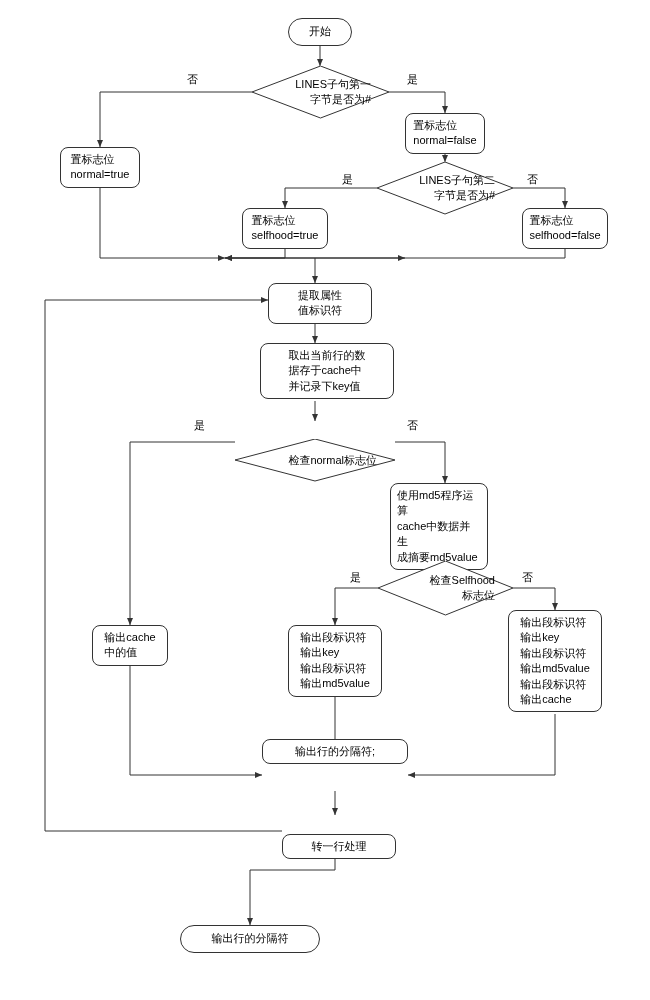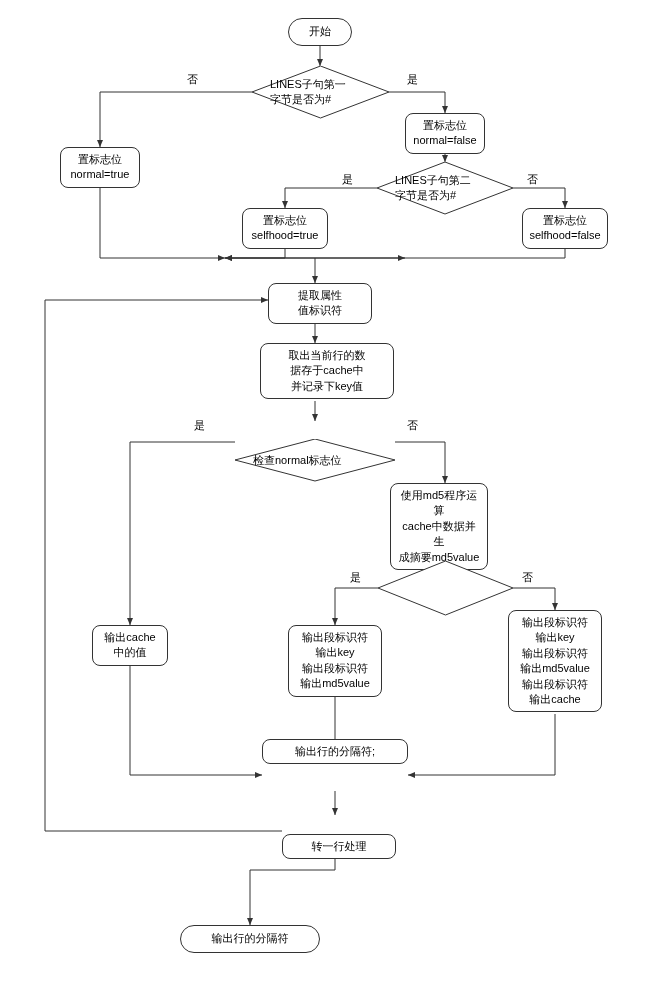--- a/index.html
+++ b/index.html
@@ -1,22 +1,22 @@
 <!DOCTYPE html>
 <html><head>
 <meta charset="utf-8">
 <style>
 body{margin:0;padding:10px;font-family:"Microsoft YaHei",sans-serif;font-size:11px;background:#fff;width:650px;height:1000px;box-sizing:border-box;position:relative}
 svg{position:absolute;top:0;left:0;width:650px;height:1000px;pointer-events:none}
-.node{position:absolute;background:#fff;border:1px solid #333;text-align:center;display:flex;align-items:center;justify-content:center;padding:4px 6px;line-height:1.4;box-sizing:border-box}
+.node{position:absolute;background:#fff;border:1px solid #333;text-align:left;display:flex;align-items:center;justify-content:center;padding:4px 6px;line-height:1.4;box-sizing:border-box}
 .process{border-radius:8px}
 .terminator{border-radius:18px;height:28px}
 .decision{border:none;background:none}
 .decision svg{position:static;pointer-events:none}
-.decision-text{position:absolute;width:100%;text-align:left;top:50%;transform:translateY(-50%);padding:0 18px;box-sizing:border-box}
+.decision-text{position:absolute;width:100%;text-align:right;top:50%;transform:translateY(-50%);padding:0 18px;box-sizing:border-box}
 .edge-label{position:absolute;font-size:11px;background:#fff;padding:0 2px}
 </style>
 </head>
 <body>
 
 <svg>
 <defs>
 <marker id="ah" markerWidth="8" markerHeight="8" refX="7" refY="3" orient="auto">
 <path d="M0,0 L7,3 L0,6 Z" fill="#333"></path>
 </marker>
@@ -119,20 +119,21 @@
 </div>
 
 <div class="node process" style="left:390px;top:483px;width:98px">
     <span>使用md5程序运算<br>cache中数据并生<br>成摘要md5value</span>
   </div>
 
 <div class="decision" style="position:absolute;left:378px;top:561px;width:135px;height:54px">
 <svg width="135" height="54">
       <polygon points="67.5,0 135,27 67.5,54 0,27" fill="#fff" stroke="#333"></polygon>
     </svg>
+<div class="decision-text">检查Selfhood<br>标志位</div>
 </div>
 
 <div class="node process" style="left:92px;top:625px;width:76px">
     <span>输出cache<br>中的值</span>
   </div>
 <div class="node process" style="left:288px;top:625px;width:94px">
     <span>输出段标识符<br>输出key<br>输出段标识符<br>输出md5value</span>
   </div>
 <div class="node process" style="left:508px;top:610px;width:94px">
     <span>输出段标识符<br>输出key<br>输出段标识符<br>输出md5value<br>输出段标识符<br>输出cache</span>

